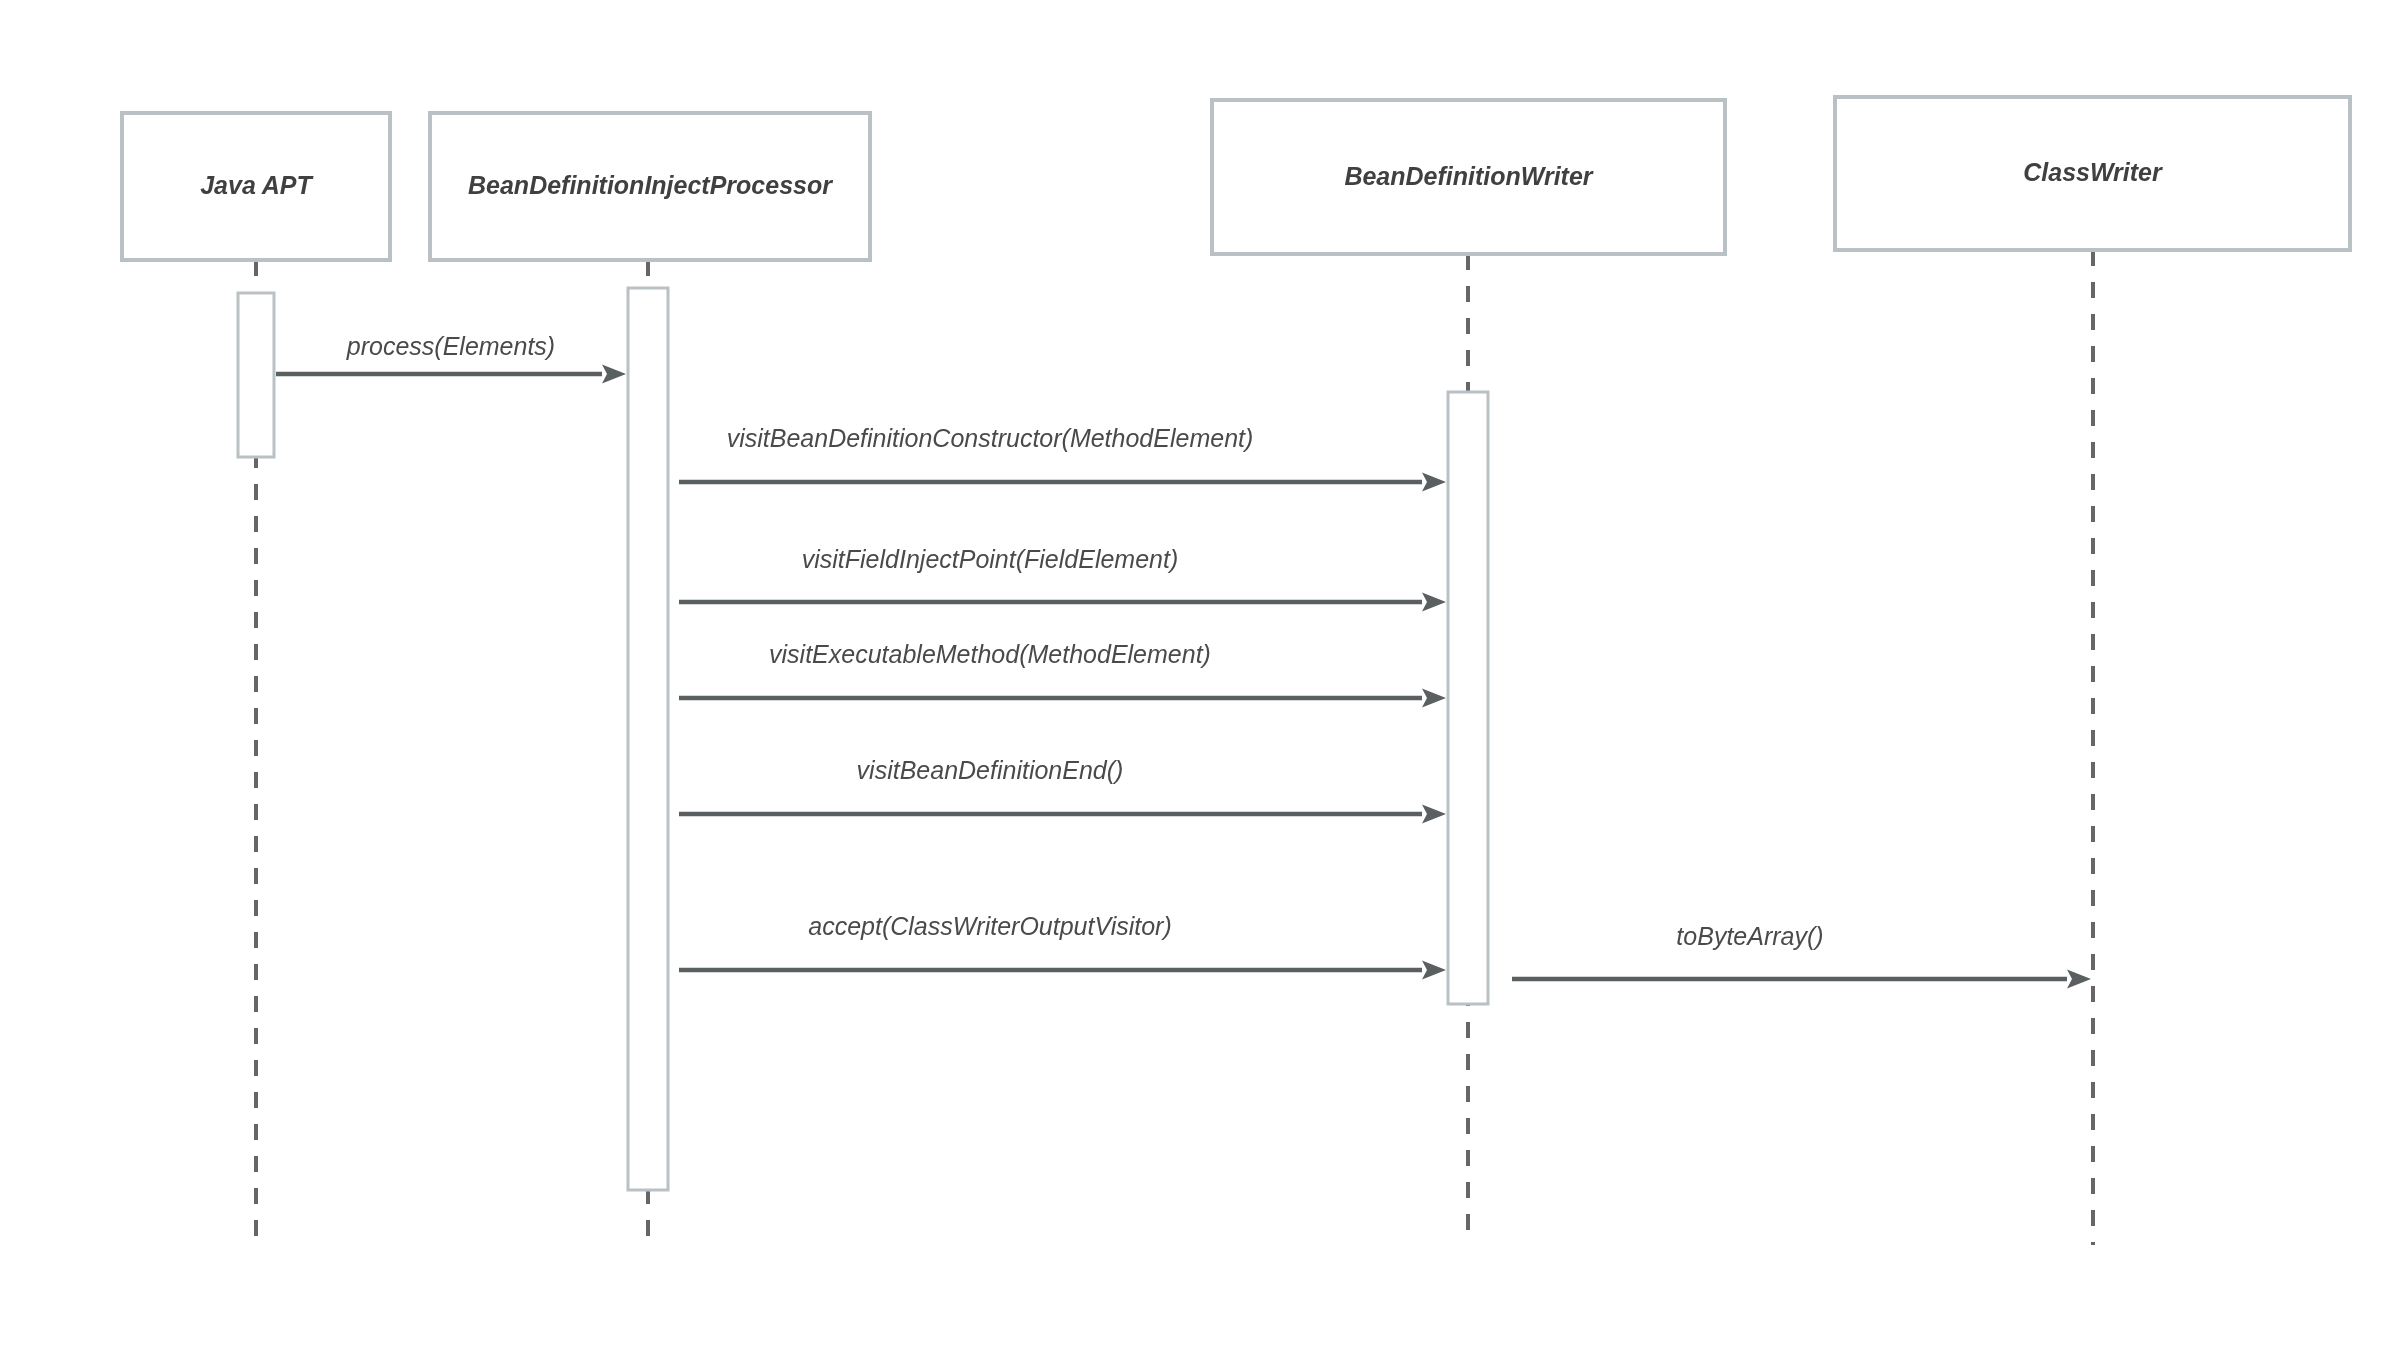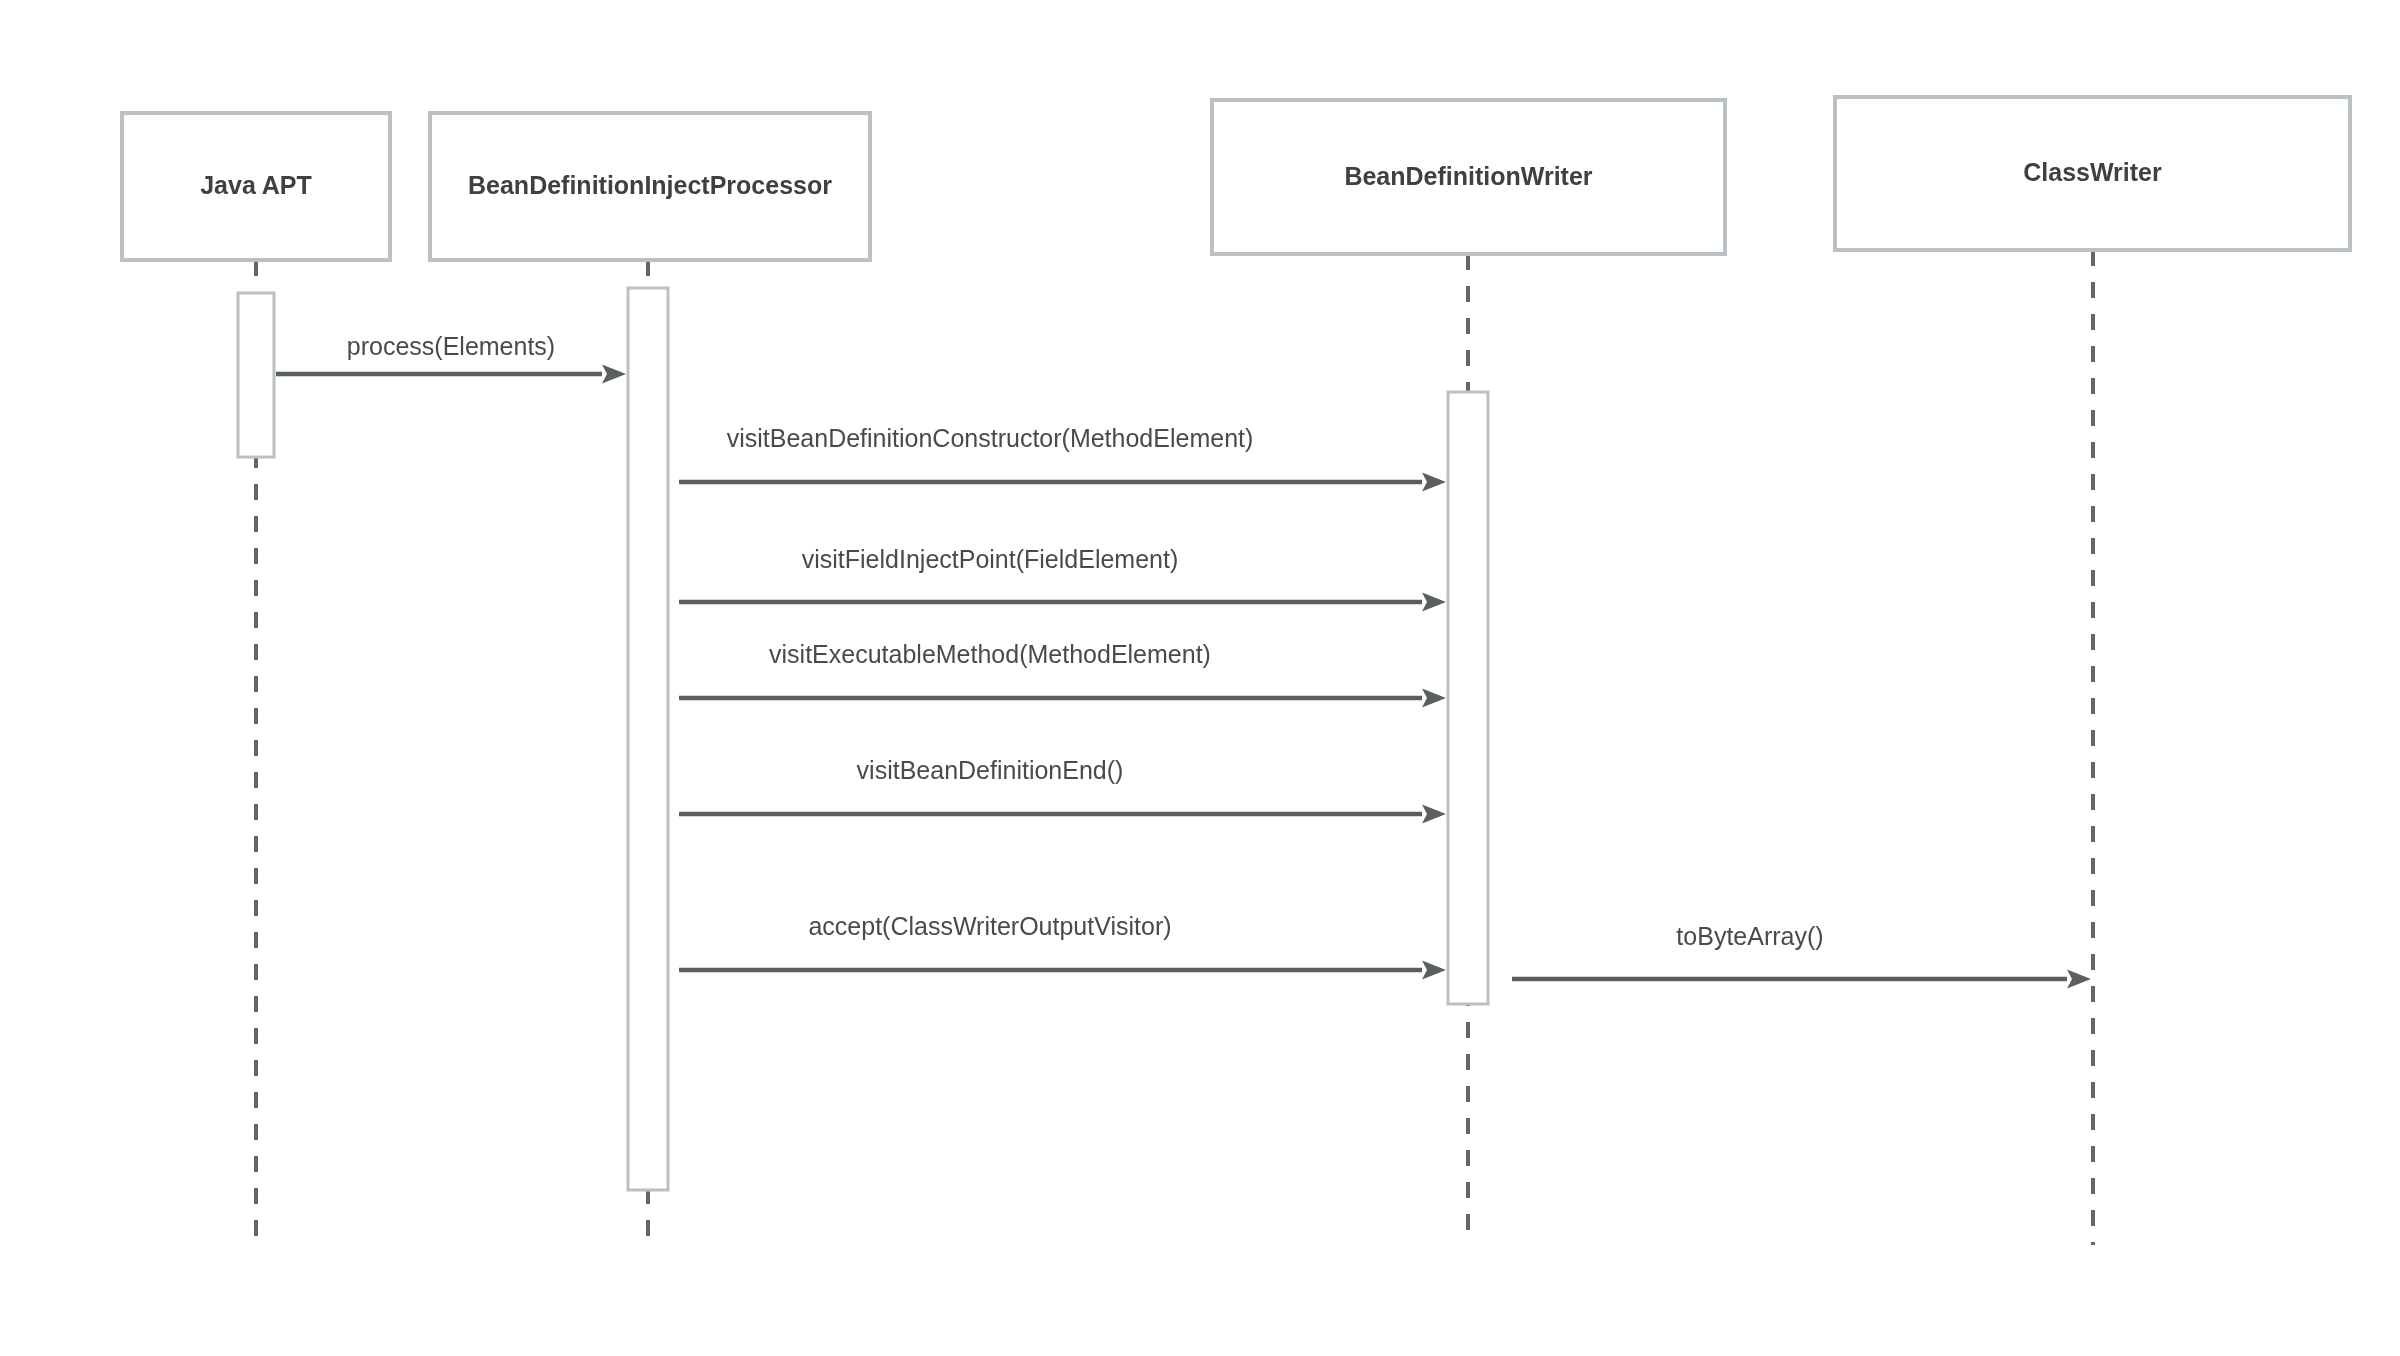--- a/index.html
+++ b/index.html
@@ -11,20 +11,21 @@
     width: 2400px;
     height: 1356px;
     font-family: "Liberation Sans", sans-serif;
     overflow: hidden;
   }
   #diagram-root {
     position: relative;
     width: 2400px;
     height: 1356px;
     background: #ffffff;
+    font-style: italic;
   }
   svg.seq {
     display: block;
     width: 2400px;
     height: 1356px;
   }
   .participant-box {
     fill: #ffffff;
   }
   .participant-title {

